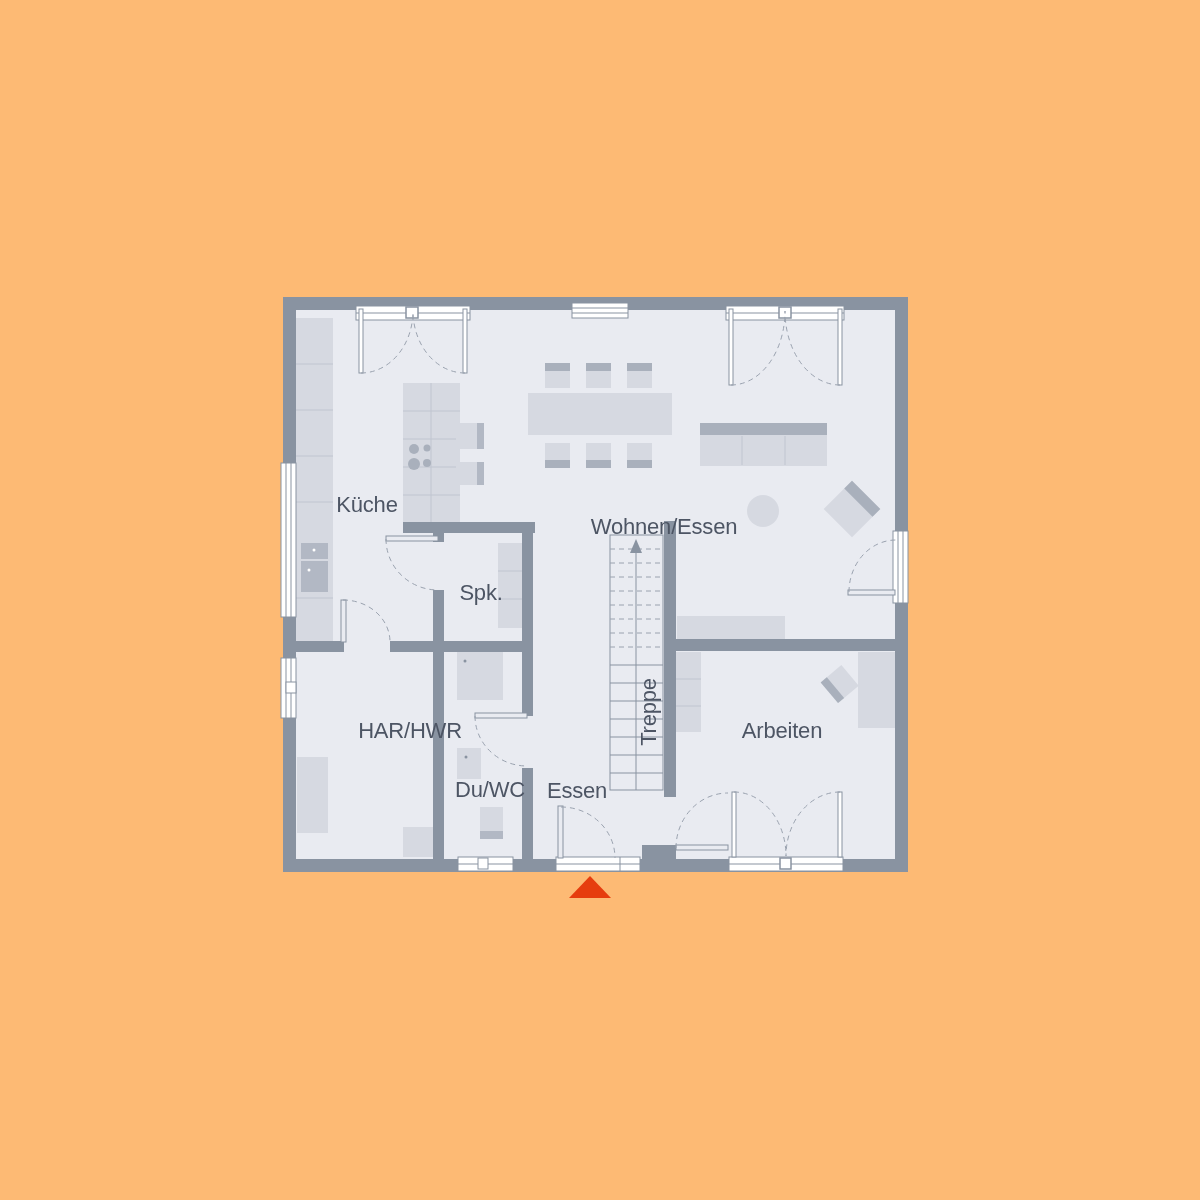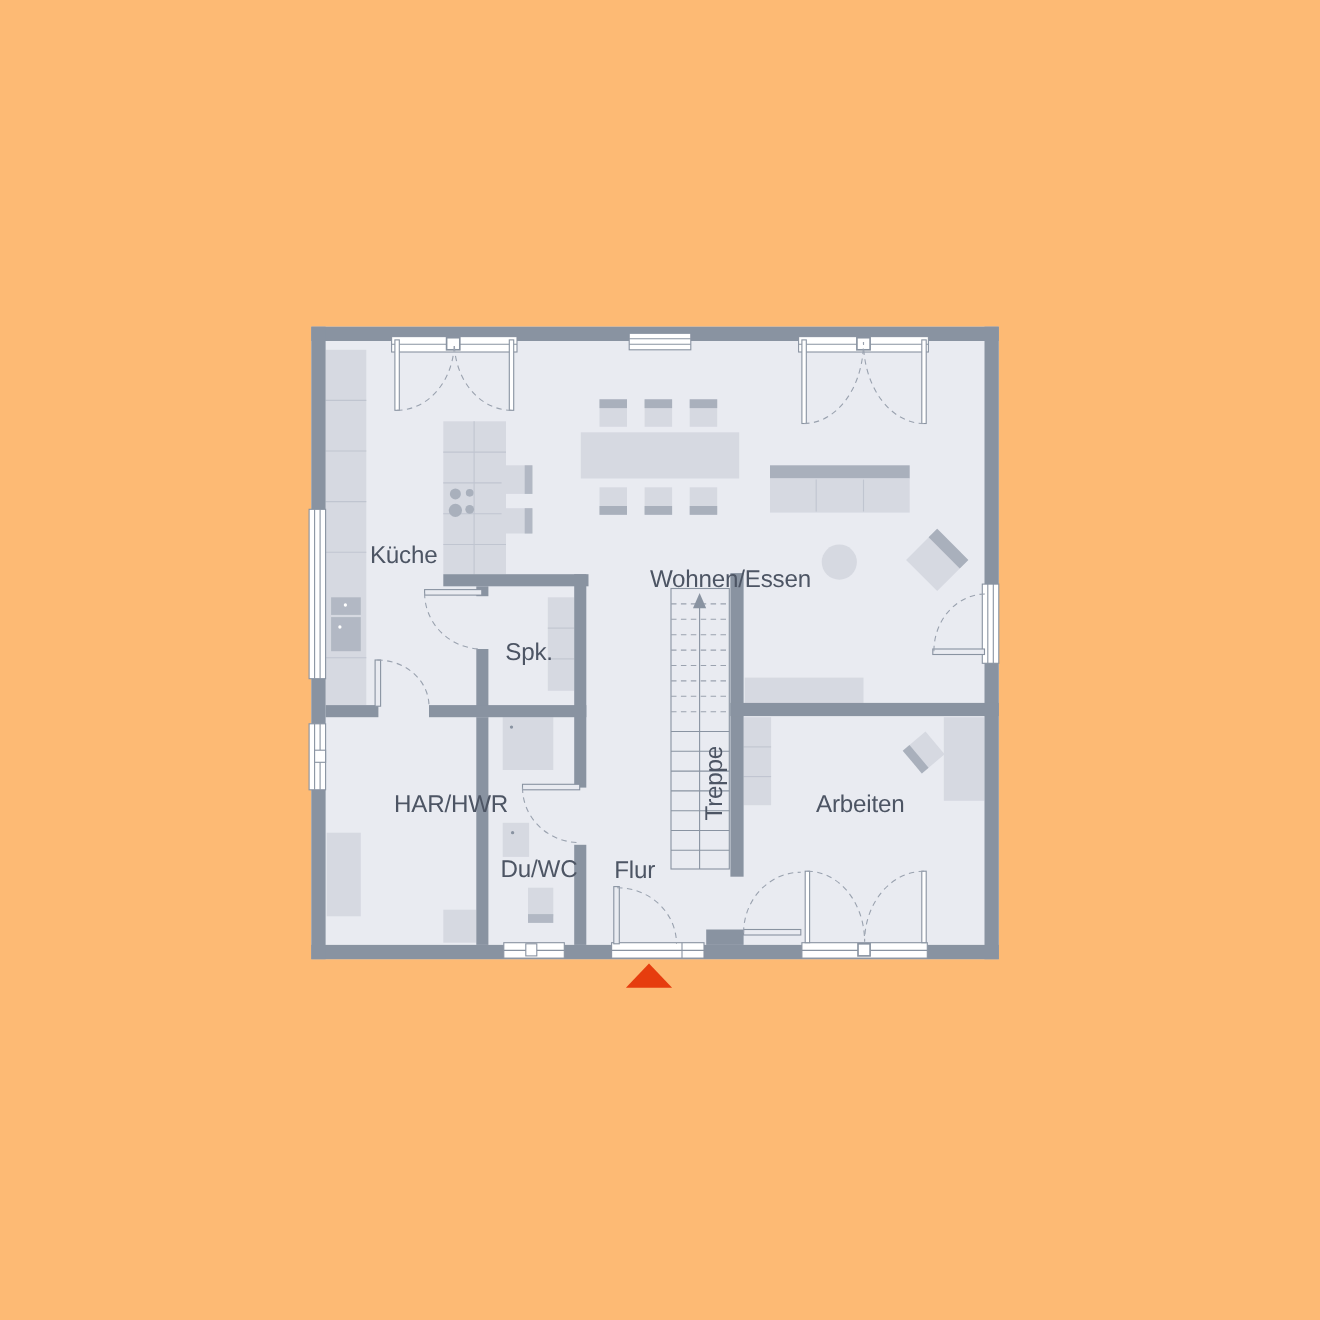--- a/index.html
+++ b/index.html
@@ -163,16 +163,16 @@
       <rect x="676" y="845" width="52" height="5" fill="#e9ebf1" stroke="#8993a1" stroke-width="1"></rect>
       <path d="M676,848 A52,55 0 0 1 728,793" fill="none" stroke="#9aa2af" stroke-width="1" stroke-dasharray="5,4"></path>
       <polygon points="590,876 611,898 569,898" fill="#e63d0e"></polygon>
     </svg>
 
   <div class="room-label" style="left: 367px; top: 505px; --r: 0deg; color: rgb(77, 85, 100);">Küche</div>
   <div class="room-label" style="left: 664px; top: 527px; --r: 0deg; color: rgb(77, 85, 100); text-align: center;">Wohnen/Essen</div>
   <div class="room-label" style="left: 481px; top: 593px; --r: 0deg; color: rgb(77, 85, 100);">Spk.</div>
   <div class="room-label" style="left: 382px; top: 731px; --r: 0deg; color: rgb(77, 85, 100); margin-left: 28px;">HAR/HWR</div>
   <div class="room-label" style="left: 490px; top: 790px; --r: 0deg; color: rgb(77, 85, 100); text-align: right;">Du/WC</div>
-  <div class="room-label" style="left: 577px; top: 791px; --r: 0deg; color: rgb(77, 85, 100);">Flur</div>
+  <div class="room-label" style="left: 577px; top: 791px; --r: 0deg; color: rgb(77, 85, 100);">Essen</div>
   <div class="room-label" style="left: 649px; top: 712px; --r: -90deg; color: rgb(77, 85, 100);">Treppe</div>
   <div class="room-label" style="left: 782px; top: 731px; --r: 0deg; color: rgb(77, 85, 100);">Arbeiten</div>
 </div>
 
 </body></html>

